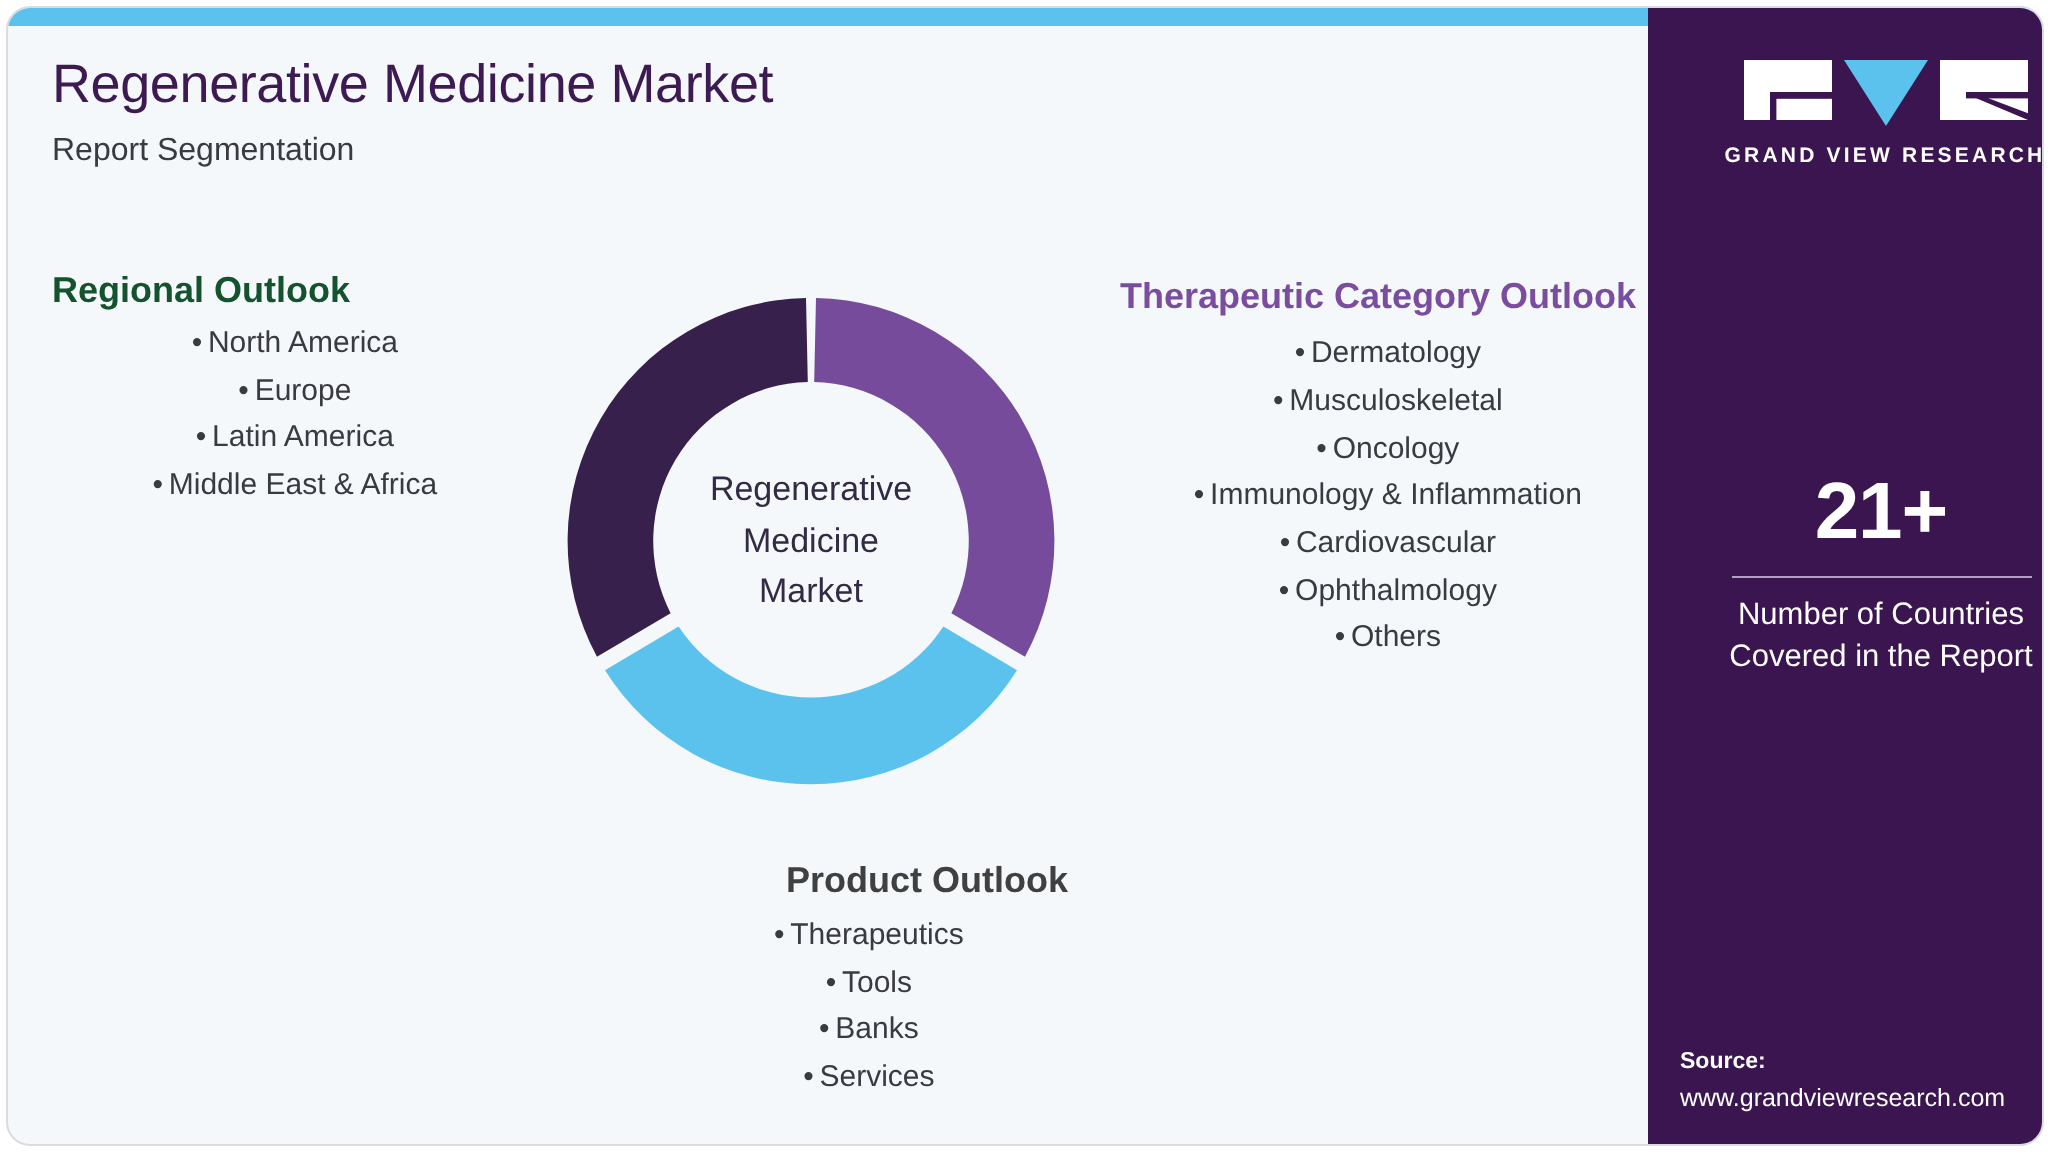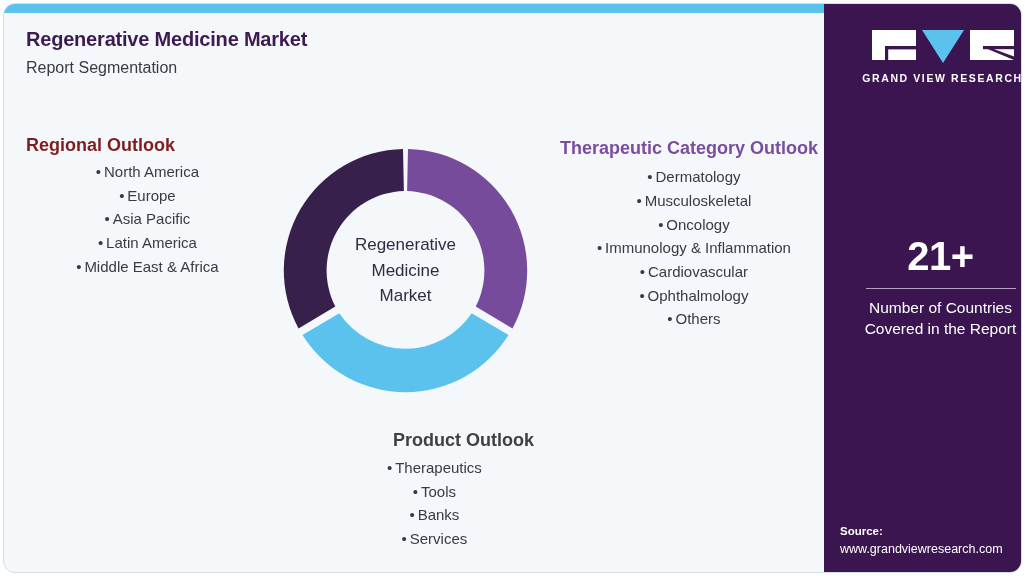--- a/index.html
+++ b/index.html
@@ -39,22 +39,22 @@
   }
 
   
   .header {
     position: absolute;
     left: 22px;
     top: 24px;
     width: 600px;
   }
   .title {
-    font-size: 20px;
-    font-weight: bold;
+    font-size: 27px;
+    font-weight: normal;
     color: #3d1a52;
     letter-spacing: -0.2px;
     line-height: 1.1;
     margin: 0;
   }
   .subtitle {
     font-size: 16px;
     color: #3a3a42;
     margin-top: 9px;
     line-height: 1.1;
@@ -84,21 +84,21 @@
     width: 11px;
     color: #3a3a42;
   }
 
   .block-regional {
     position: absolute;
     left: 22px;
     top: 128px;
     width: 240px;
   }
-  .block-regional .seg-heading { color: #7f1d1d; }
+  .block-regional .seg-heading { color: #14532d; }
 
   .block-therapeutic {
     position: absolute;
     left: 556px;
     top: 131px;
     width: 265px;
   }
   .block-therapeutic .seg-heading {
     color: #7a4d9e;
     font-size: 18px;
@@ -230,21 +230,20 @@
     <div class="header">
       <div class="title">Regenerative Medicine Market</div>
       <div class="subtitle">Report Segmentation</div>
     </div>
 
     <div class="block-regional">
       <div class="seg-heading">Regional Outlook</div>
       <ul class="seg-list">
         <li><span class="bullet">•</span><span>North America</span></li>
         <li><span class="bullet">•</span><span>Europe</span></li>
-        <li><span class="bullet">•</span><span>Asia Pacific</span></li>
         <li><span class="bullet">•</span><span>Latin America</span></li>
         <li><span class="bullet">•</span><span>Middle East &amp; Africa</span></li>
       </ul>
     </div>
 
     <div class="block-therapeutic">
       <div class="seg-heading">Therapeutic Category Outlook</div>
       <ul class="seg-list">
         <li><span class="bullet">•</span><span>Dermatology</span></li>
         <li><span class="bullet">•</span><span>Musculoskeletal</span></li>

